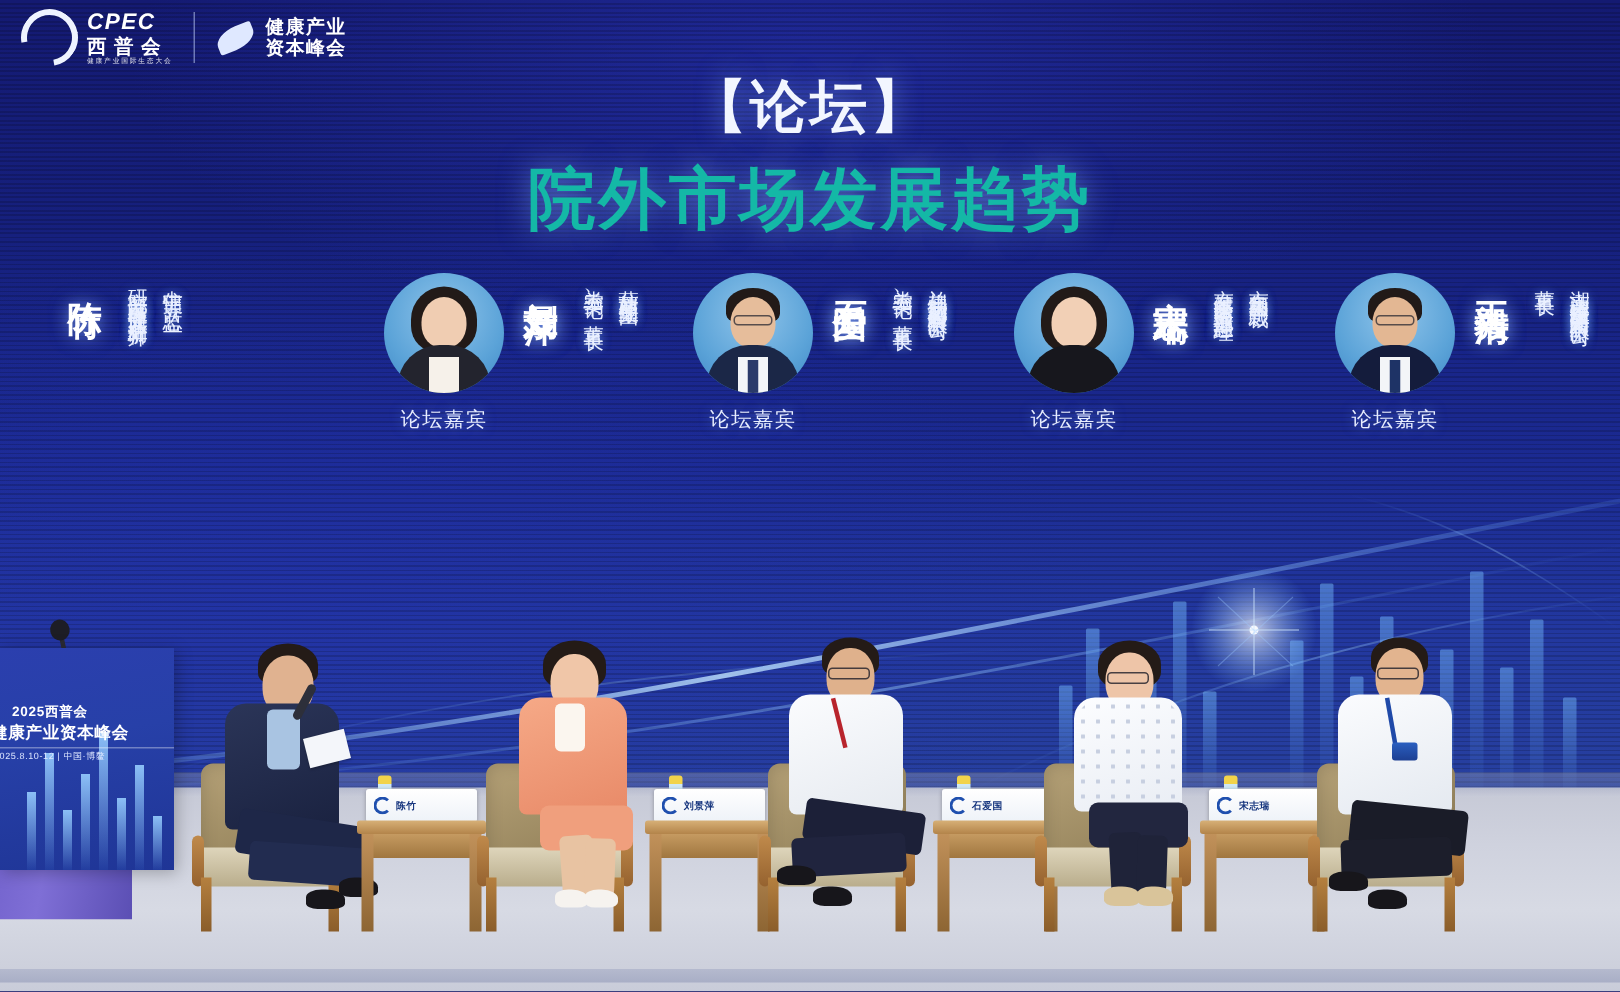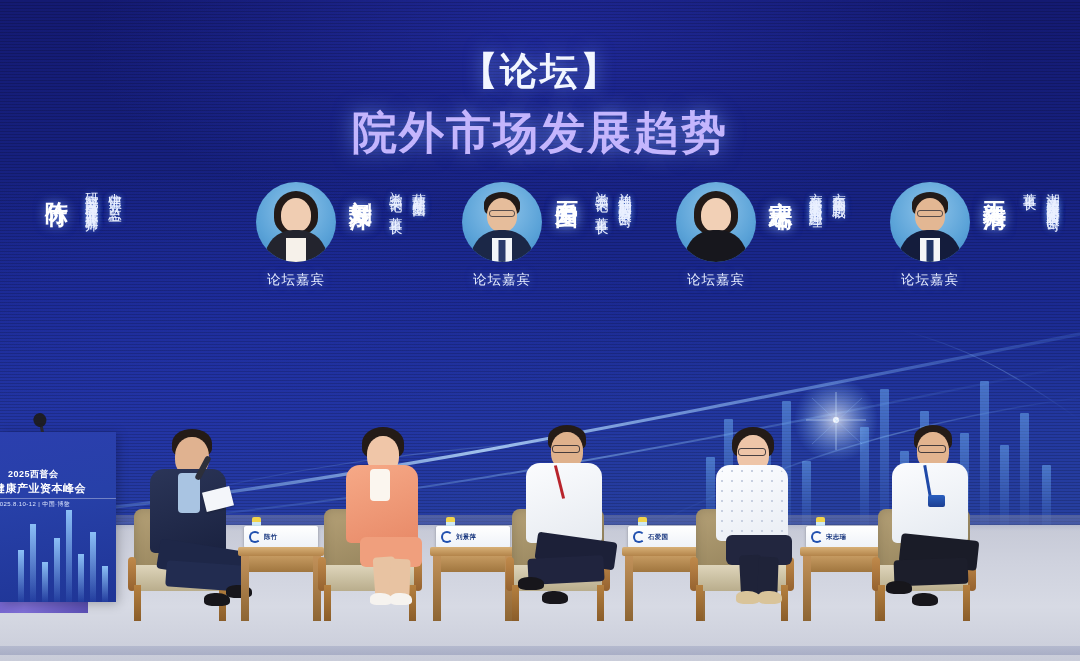--- a/index.html
+++ b/index.html
@@ -40,21 +40,21 @@
   .divider-v { width:1px; height:34px; background:rgba(200,215,255,.5); }
   .logo-hc { display:flex; align-items:center; gap:7px; }
   .leaf { width:26px; height:15px; background:#dfe8ff; transform:rotate(-22deg);
     border-radius:60% 10% 60% 10%; }
   .hc-txt { color:#fff; font-size:12.5px; font-weight:700; line-height:1.15; letter-spacing:1px; }
 
   
   .title-wrap { position:absolute; top:46px; left:0; right:0; text-align:center; }
   .title-1 { font-size:38px; font-weight:700; color:#f2f6ff; letter-spacing:2px;
     text-shadow:0 0 18px rgba(140,180,255,.55); }
-  .title-2 { font-size:45px; font-weight:700; color:#c4b5fd; letter-spacing:2px; margin-top:6px;
+  .title-2 { font-size:45px; font-weight:700; color:#14b8a6; letter-spacing:2px; margin-top:6px;
     text-shadow:0 0 20px rgba(140,180,255,.6); }
 
   
   .panelists { position:absolute; top:182px; left:0; right:0; height:250px; }
   .pan { position:absolute; top:0; display:flex; align-items:flex-start; }
   .pan .portrait-col { display:flex; flex-direction:column; align-items:center; width:92px; }
   .portrait { width:80px; height:80px; border-radius:50%; overflow:hidden; position:relative;
     background:radial-gradient(circle at 50% 35%, #8fc4ea 0%, #5ba3d8 60%, #3d86c4 100%); }
   .portrait .head { position:absolute; left:50%; top:16px; width:30px; height:34px;
     border-radius:50% 50% 45% 45%; transform:translateX(-50%); }
@@ -88,21 +88,21 @@
   
   .podium { position:absolute; left:-4px; bottom:48px; width:92px; height:148px;
     background:linear-gradient(100deg,#6e5ec9 0%, #7f6fd6 45%, #5b4fb4 100%);
     border-top:3px solid #cfa86a; border-radius:2px 6px 0 0; }
   .podium-mic { position:absolute; left:48px; bottom:196px; width:3px; height:44px;
     background:#2a2a33; transform:rotate(-12deg); transform-origin:bottom; }
   .podium-mic:after { content:""; position:absolute; top:-9px; left:-5px; width:13px; height:14px;
     background:#1d1d25; border-radius:50%; }
 
   
-  .rollup { position:absolute; left:0; top:432px; width:116px; height:170px;
+  .rollup { position:absolute; left:0; top:432px; width:116px; height:148px;
     background:linear-gradient(170deg,#2b3fae 0%, #2740a8 40%, #1f3596 100%);
     overflow:hidden; box-shadow:2px 2px 10px rgba(0,0,0,.25); }
   .rollup .ru-l1 { position:absolute; top:36px; left:8px; color:#fff; font-size:9px;
     font-weight:700; letter-spacing:.5px; }
   .rollup .ru-l2 { position:absolute; top:49px; left:-6px; color:#fff; font-size:11px;
     font-weight:700; letter-spacing:.5px; }
   .rollup .ru-l3 { position:absolute; top:68px; left:-4px; color:#dde6ff; font-size:6px;
     letter-spacing:.4px; }
   .rollup .ru-rule { position:absolute; top:66px; left:0; width:116px; height:1px;
     background:rgba(255,255,255,.35); }
@@ -205,20 +205,38 @@
         <i style="left:920px;height:120px"></i>
       <i style="left:940px;height:62px"></i>
         <i style="left:960px;height:98px"></i>
       <i style="left:980px;height:150px"></i>
         <i style="left:1000px;height:86px"></i>
       <i style="left:1020px;height:118px"></i>
         <i style="left:1042px;height:66px"></i>
     </div>
   </div>
 
+  <div class="logobar">
+    <div class="logo-cpec">
+      <div class="ring"></div>
+      <div class="cpec-txt">
+        <div class="cpec-en">CPEC</div>
+        <div class="cpec-cn">西普会</div>
+        <div class="cpec-sub">健康产业国际生态大会</div>
+      </div>
+    </div>
+    <div class="divider-v"></div>
+    <div class="logo-hc">
+      <div class="leaf"></div>
+      <div class="hc-txt">
+        <div>健康产业</div>
+        <div>资本峰会</div>
+      </div>
+    </div>
+  </div>
 
   <div class="title-wrap">
     <div class="title-1">【论坛】</div>
     <div class="title-2">院外市场发展趋势</div>
   </div>
 
   <div class="panelists">
 
     <div class="pan" style="left:38px">
       <div class="pname">陈竹</div>

